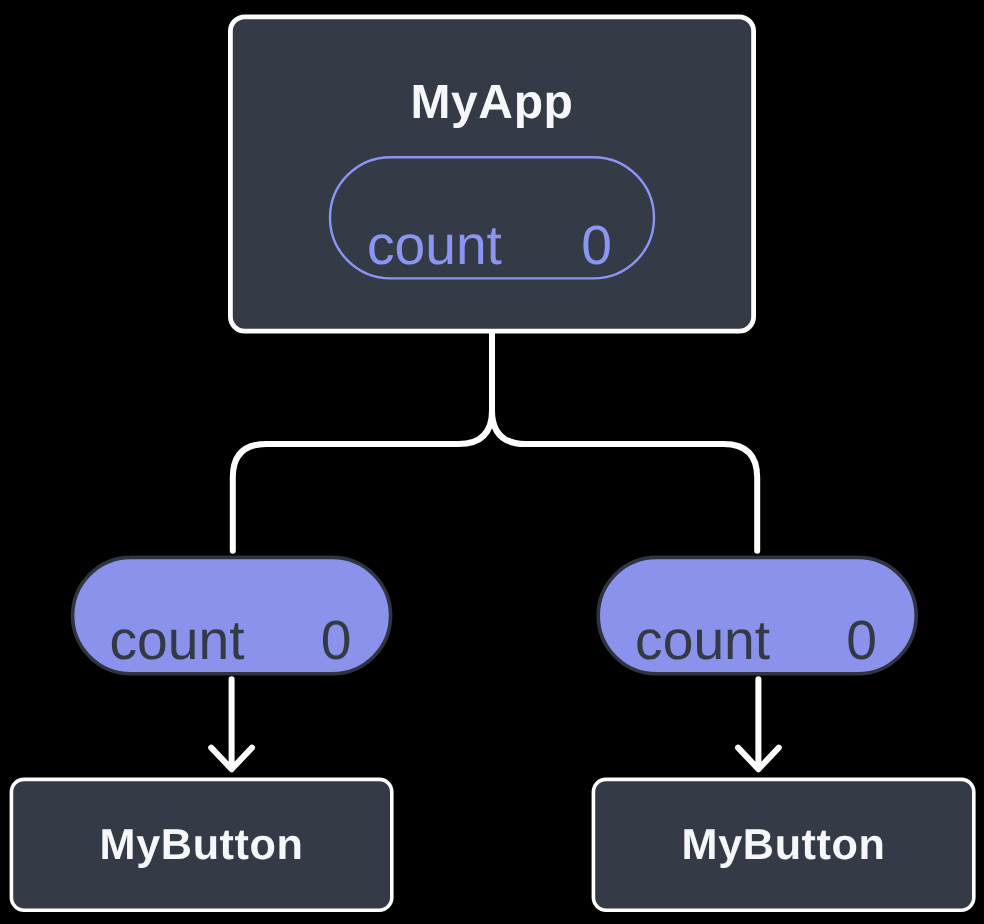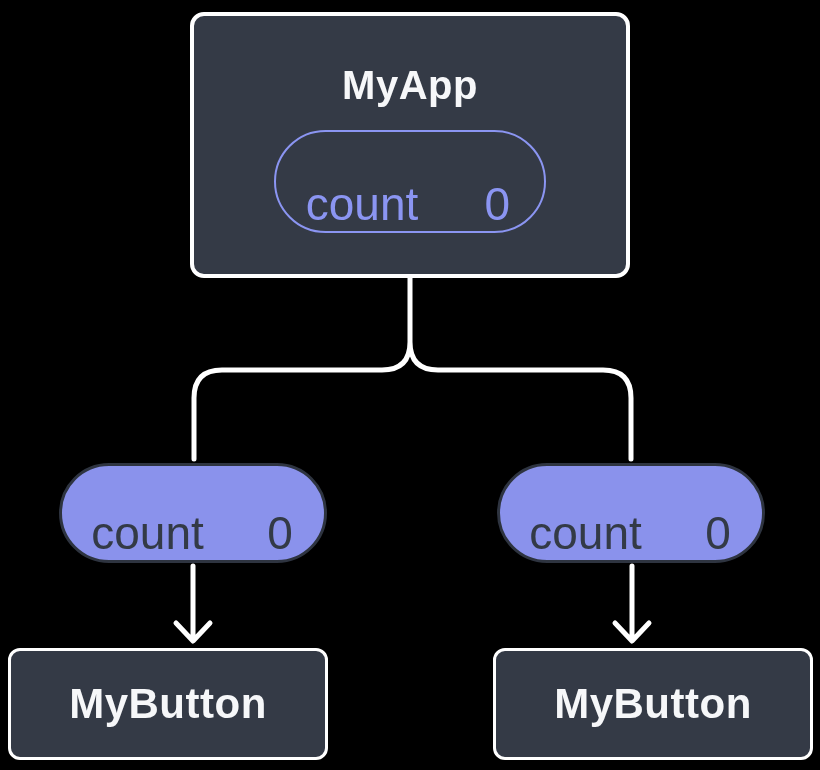--- a/index.html
+++ b/index.html
@@ -108,21 +108,21 @@
   .pill-left  { left: 59px;  top: 463px; }
   .pill-right { left: 497px; top: 463px; }
 
   .node-button {
     width: 320px; height: 112px;
     border-width: 3px;
     border-radius: 12px;
     display: flex;
     align-items: center;
     justify-content: center;
-    font-size: 42px;
+    font-size: 36px;
     font-weight: 700;
     letter-spacing: 0.5px;
   }
   .button-left  { left: 8px;   top: 648px; }
   .button-right { left: 493px; top: 648px; }
 </style>
 </head>
 <body>
 
 <div class="stage">

